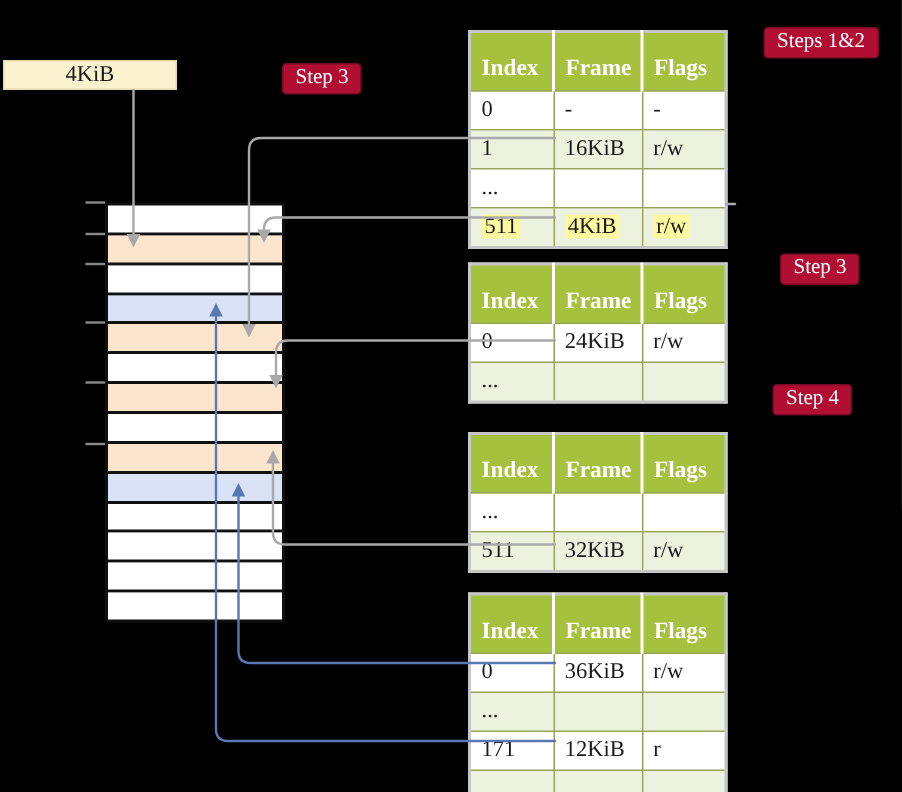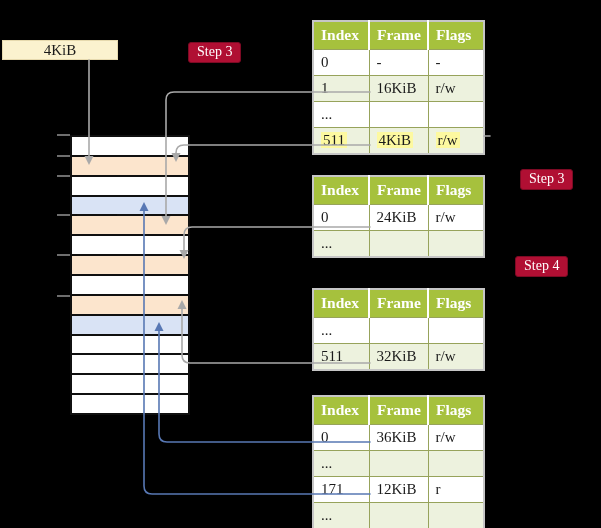--- a/index.html
+++ b/index.html
@@ -23,21 +23,21 @@
     display:flex;flex-direction:column;border:2px solid #101010;box-sizing:border-box;}
   .mrow{flex:1;border-bottom:2px solid #101010;}
   .mrow:last-child{border-bottom:none;}
   .mrow.white{background:var(--row-white);}
   .mrow.peach{background:var(--peach);}
   .mrow.blue{background:var(--frameblue);}
   .ptable-host{position:absolute;left:312px;width:171px;}
   table.ptable{border-collapse:collapse;width:171px;background:#fff;
     border:2px solid var(--tbl-outer);table-layout:fixed;}
   table.ptable th{background:var(--header-green);color:#fff;font-weight:bold;
-    font-size:15.5px;text-align:left;height:24px;padding:1px 0 2px 7px;
+    font-size:15.5px;text-align:left;height:24px;padding:12px 0 2px 7px;
     border-right:2px solid #fff;}
   table.ptable th:last-child{border-right:none;margin-left:24px;}
   table.ptable td{font-size:15px;color:var(--ink);height:24px;
     padding:0 0 1px 7px;border:1px solid var(--tbl-border);overflow:hidden;}
   table.ptable col.c-index{width:56px;}
   table.ptable col.c-frame{width:59px;}
   table.ptable col.c-flags{width:56px;}
   tr.shaded td{background:var(--row-shade);}
   tr.plain td{background:var(--row-white);}
   .hl{background:var(--hl-yellow);padding:0 2px;}
@@ -47,20 +47,21 @@
 </head>
 <body>
 
 <div class="canvas">
 
   <div class="size-box">
     <span>4KiB</span>
   </div>
 
   <div class="badge" style="left:188px;top:42px">Step 3</div>
+  <div class="badge" style="left:509px;top:18px">Steps 1&amp;2</div>
   <div class="badge" style="left:520px;top:169px">Step 3</div>
   <div class="badge" style="left:515px;top:256px">Step 4</div>
 
   <div class="memstack" id="memstack">
       <div class="mrow white"></div>
       <div class="mrow peach"></div>
       <div class="mrow white"></div>
       <div class="mrow blue"></div>
       <div class="mrow peach"></div>
       <div class="mrow white"></div>

